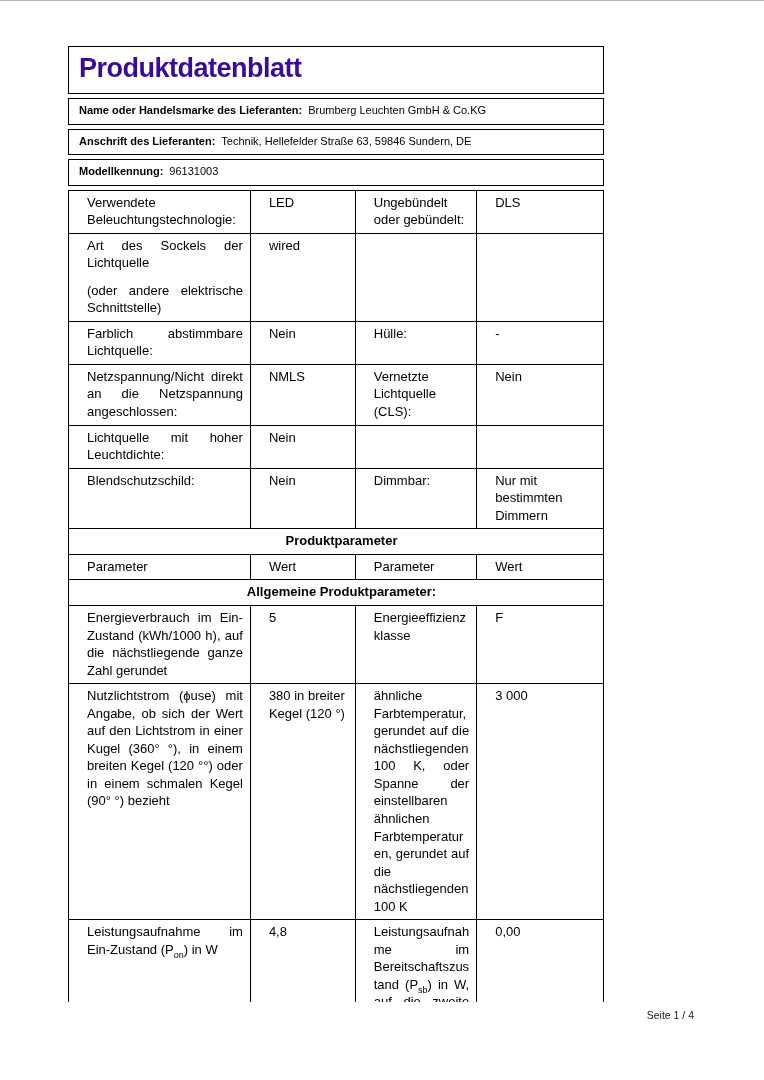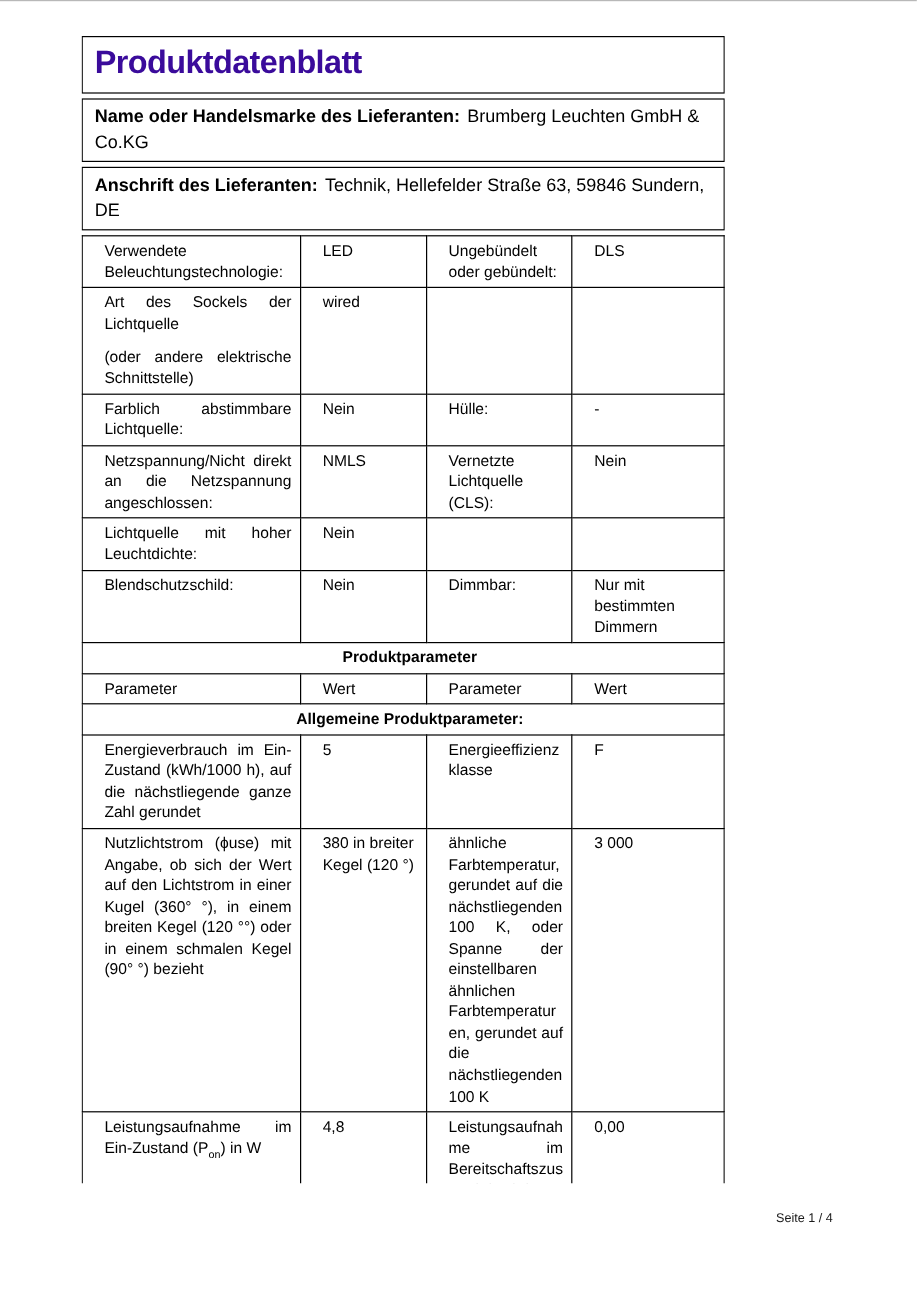--- a/index.html
+++ b/index.html
@@ -8,21 +8,21 @@
     background: #ffffff;
     font-family: "Liberation Sans", sans-serif;
     color: #000;
     overflow: hidden;
     position: relative;
   }
   body { border-top: 1px solid #b8b8b8; }
 
   .content {
     position: absolute;
-    left: 68px; top: 29px;
+    left: 68px; top: 45px;
     width: 536px;
     height: 956px;
     overflow: hidden;
   }
 
   
   .header-box {
     border: 1.5px solid #000;
     padding: 5px 10px 9px 10px;
     margin-bottom: 4px;
@@ -39,21 +39,21 @@
     font-size: 13px;
     line-height: 1.5;
     white-space: pre-line;
   }
 
   
   .info-row {
     border: 1.5px solid #000;
     margin-bottom: 4px;
     padding: 4px 10px 5px 10px;
-    font-size: 15px;
+    font-size: 11px;
     line-height: 1.4;
   }
   .info-label { font-weight: bold; }
   .info-value { margin-left: 6px; }
 
   
   table.params {
     width: 100%;
     border-collapse: collapse;
     table-layout: fixed;
@@ -90,20 +90,23 @@
 
   <div class="header-box">
     <div class="doc-title">Produktdatenblatt</div>
   </div>
 
   <div class="info-row">
     <span class="info-label">Name oder Handelsmarke des Lieferanten:</span><span class="info-value">Brumberg Leuchten GmbH &amp; Co.KG</span>
   </div>
   <div class="info-row">
     <span class="info-label">Anschrift des Lieferanten:</span><span class="info-value">Technik, Hellefelder Straße 63, 59846 Sundern, DE</span>
+  </div>
+  <div class="info-row">
+    <span class="info-label">Modellkennung:</span><span class="info-value">96131003</span>
   </div>
 
   <table class="params">
     <colgroup>
       <col style="width:34%">
         <col style="width:19.6%">
         <col style="width:22.7%">
         <col style="width:23.7%">
     </colgroup>
     <tbody>

